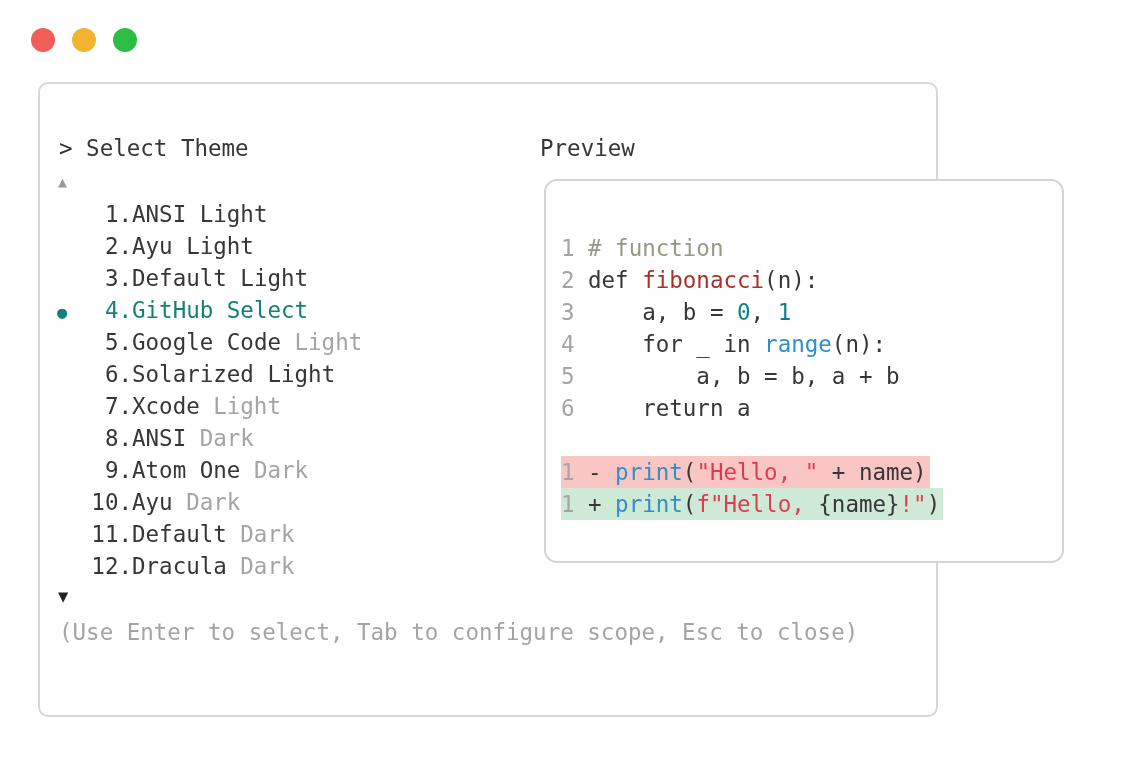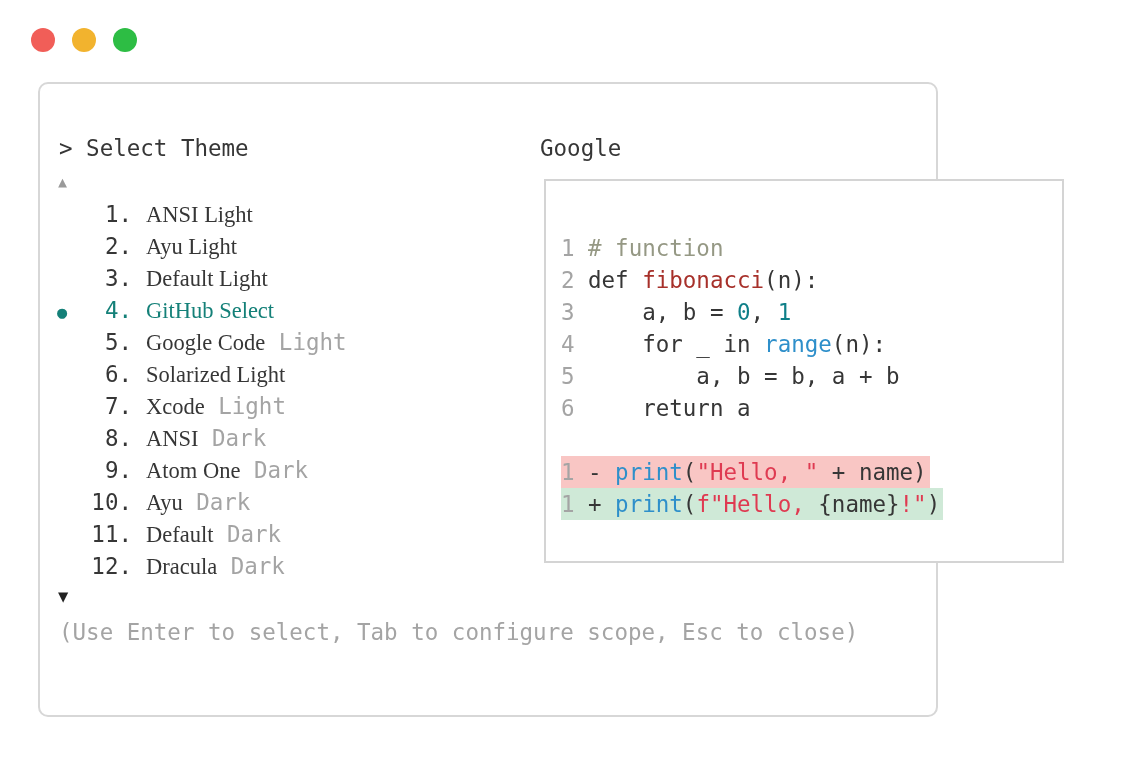--- a/index.html
+++ b/index.html
@@ -19,27 +19,27 @@
   .hdr-right{position:absolute;left:500px;top:48px;height:32px;}
   .scroll-up{position:absolute;left:18px;top:84px;height:28px;line-height:28px;
              font-size:15px;color:#9a9a9a;cursor:default;}
   .scroll-down{position:absolute;left:18px;top:498px;height:28px;line-height:28px;
              font-size:17px;color:#222222;cursor:default;}
   
   .list{position:absolute;left:17px;top:114px;width:470px;}
   .row{display:flex;height:32px;line-height:32px;font-size:22.5px;color:var(--text_dark);align-items:baseline;}
   .bullet{width:30px;display:inline-block;font-size:17px;color:var(--accent_teal);line-height:32px;}
   .num{width:45px;display:inline-block;text-align:right;line-height:32px;}
-  .label{margin-left:14px;line-height:32px;white-space:pre;font-family:Liberation Serif, serif;}
+  .label{line-height:32px;white-space:pre;}
   .suffix{line-height:32px;color:var(--text_gray);white-space:pre;}
   .suffix:not(:empty){margin-left:13.5px;}
   .row.sel .num,.row.sel .label,.row.sel .suffix{color:var(--accent_teal);}
   
   .preview-box{position:absolute;left:504px;top:95px;width:520px;height:384px;
-               border:2px solid var(--border_preview);border-radius:0;box-sizing:border-box;
+               border:2px solid var(--border_preview);border-radius:13px;box-sizing:border-box;
                padding:51px 0 0 15px;background:#fff;}
   .cl{height:32px;line-height:32px;font-size:22.5px;color:var(--text_dark);white-space:pre;}
   .ln{display:inline-block;width:27px;color:var(--text_gray);}
   .gap{height:32px;}
   .seg{white-space:pre;}
   .plain{color:var(--text_dark);}
   .comment{color:var(--comment_olive);}
   .defname{color:var(--defname_red);margin-top:20px;}
   .number{color:var(--number_teal);}
   .builtin{color:var(--builtin_blue);}
@@ -57,21 +57,21 @@
 
   <div class="traffic">
     <span class="dot red"></span>
     <span class="dot yellow"></span>
     <span class="dot green"></span>
   </div>
 
   <div class="window">
 
     <div class="mono hdr-left">&gt; Select Theme</div>
-    <div class="mono hdr-right">Google</div>
+    <div class="mono hdr-right">Preview</div>
 
     <div class="scroll-up">▲</div>
 
     <div class="list">
       <div class="row">
         <span class="bullet"></span>
         <span class="num">1.</span>
         <span class="label">ANSI Light</span>
         <span class="suffix"></span>
       </div>

